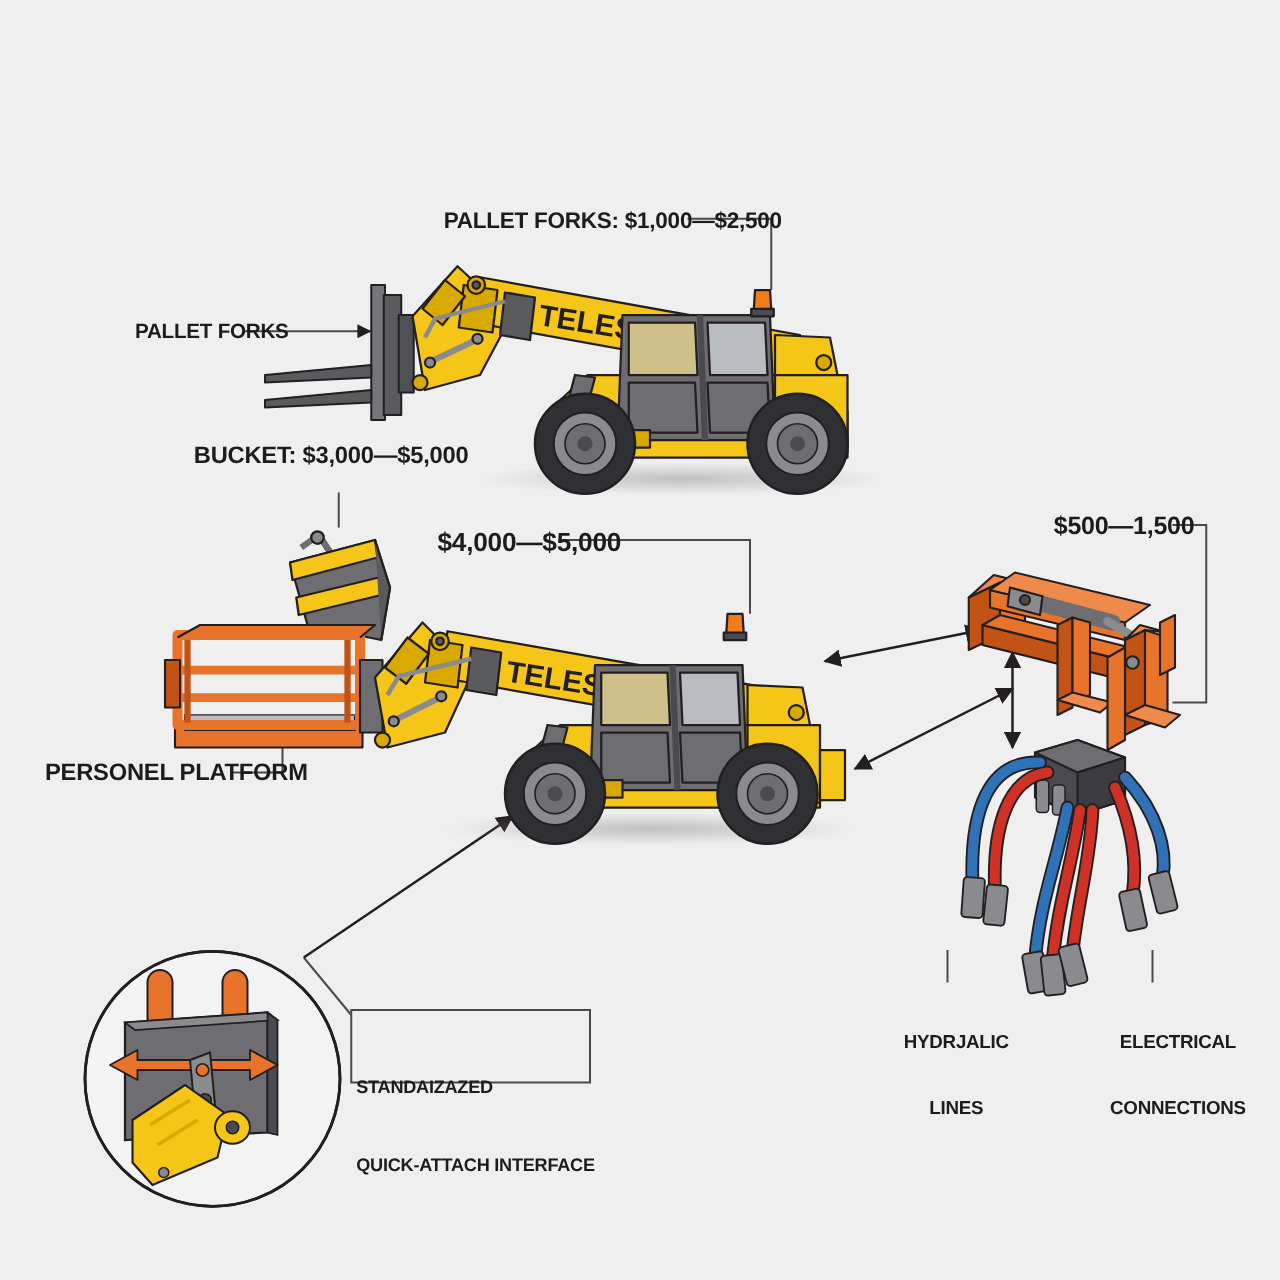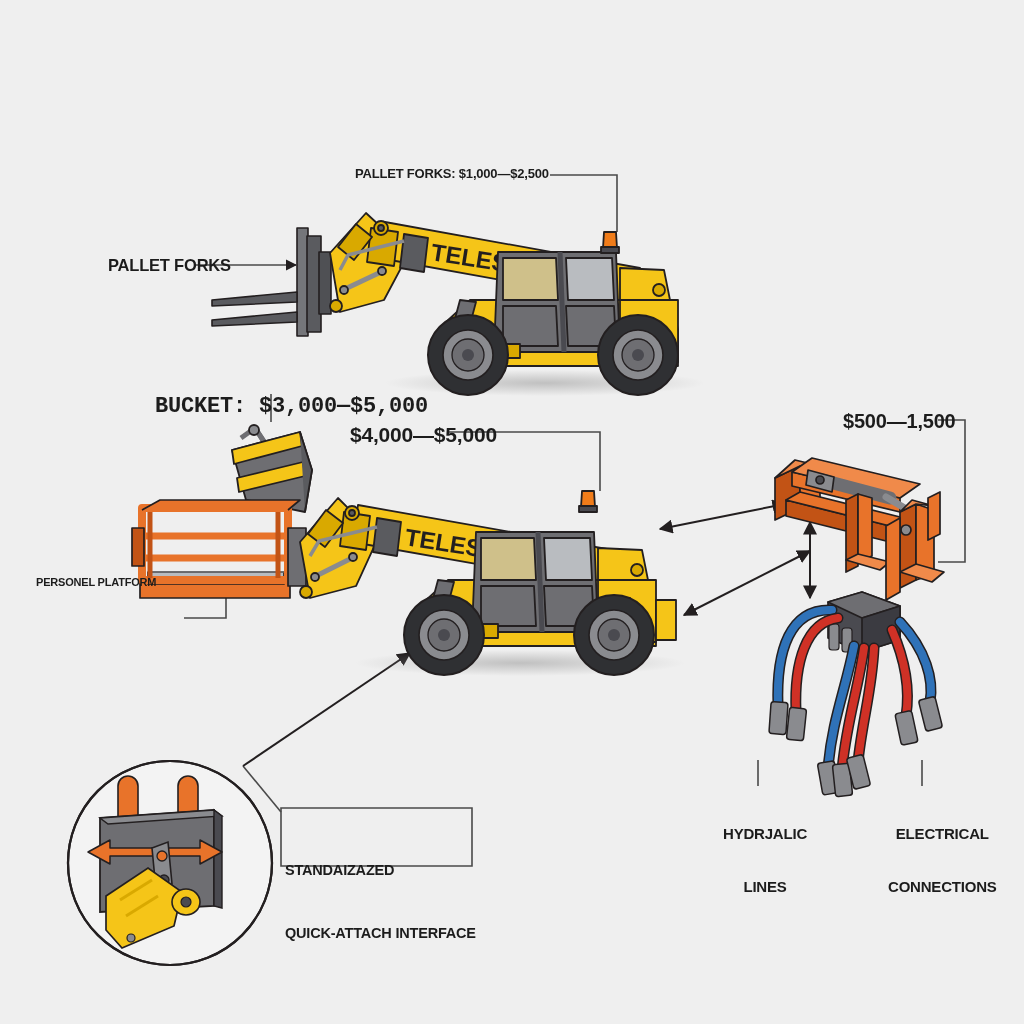--- a/index.html
+++ b/index.html
@@ -29,26 +29,26 @@
   }
   .label {
     position: absolute;
     font-family: "Liberation Sans", sans-serif;
     font-weight: bold;
     color: #1c1c1c;
     letter-spacing: -0.2px;
     white-space: pre;
     line-height: 1.18;
   }
-  .lbl-pallet-forks-price { left: 355px; top: 166px; font-size: 13px; }
+  .lbl-pallet-forks-price { left: 355px; top: 166px; font-size: 18px; }
   .lbl-pallet-forks      { left: 108px;  top: 256px; font-size: 16.5px; }
-  .lbl-bucket-price      { left: 155px; top: 394px; font-size: 22px; font-family: Liberation Mono, monospace; }
+  .lbl-bucket-price      { left: 155px; top: 354px; font-size: 19px; }
   .lbl-machine-price     { left: 350px; top: 423px; font-size: 21px; }
   .lbl-coupler-price     { left: 843px; top: 410px; font-size: 20px; }
-  .lbl-personnel         { left: 36px;  top: 576px; font-size: 11px; }
+  .lbl-personnel         { left: 36px;  top: 608px; font-size: 19px; }
   .lbl-hydraulic         { left: 723px; top: 790px; font-size: 15px; text-align: center; }
   .lbl-electrical        { left: 888px; top: 790px; font-size: 15px; text-align: center; }
   .lbl-quick-attach      { left: 285px; top: 818px; font-size: 14.5px; line-height: 1.45; }
 </style>
 </head>
 <body>
 
 <div id="stage">
 
   <svg id="art" viewBox="0 0 1024 1024">

